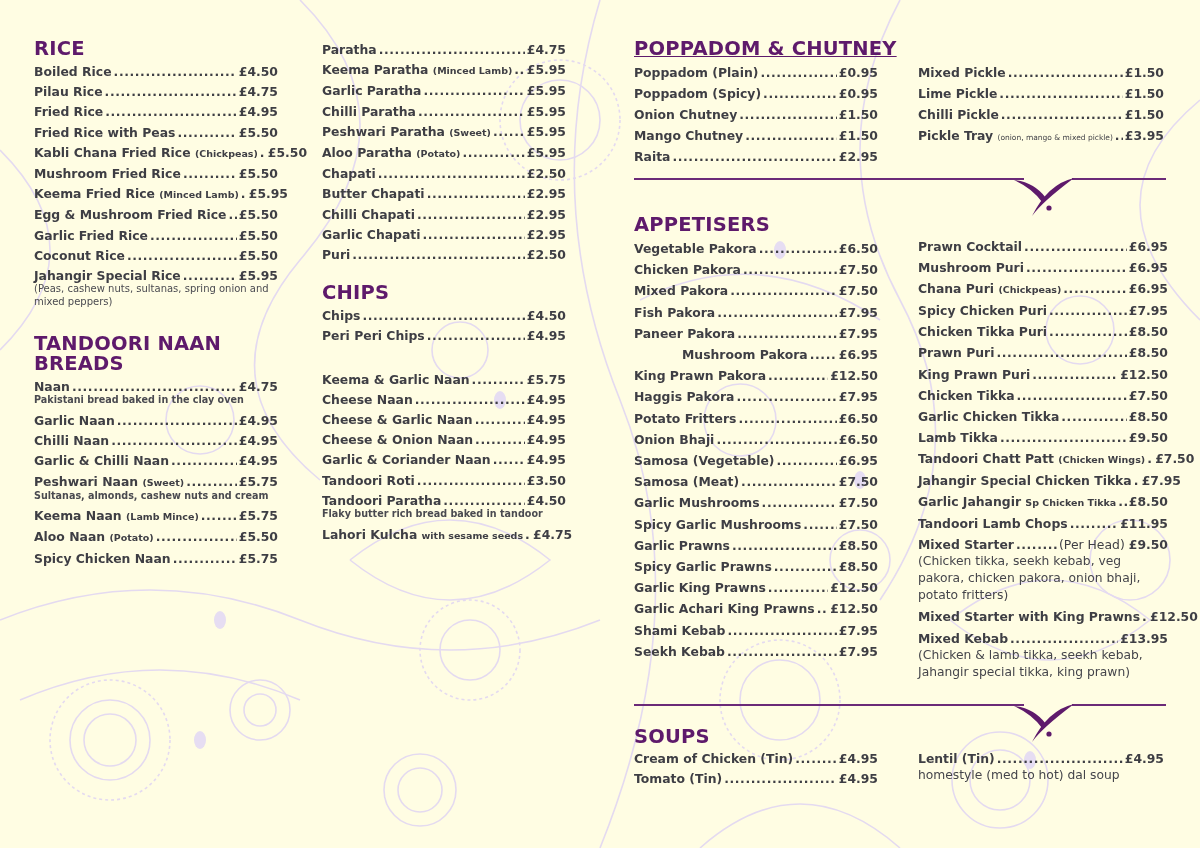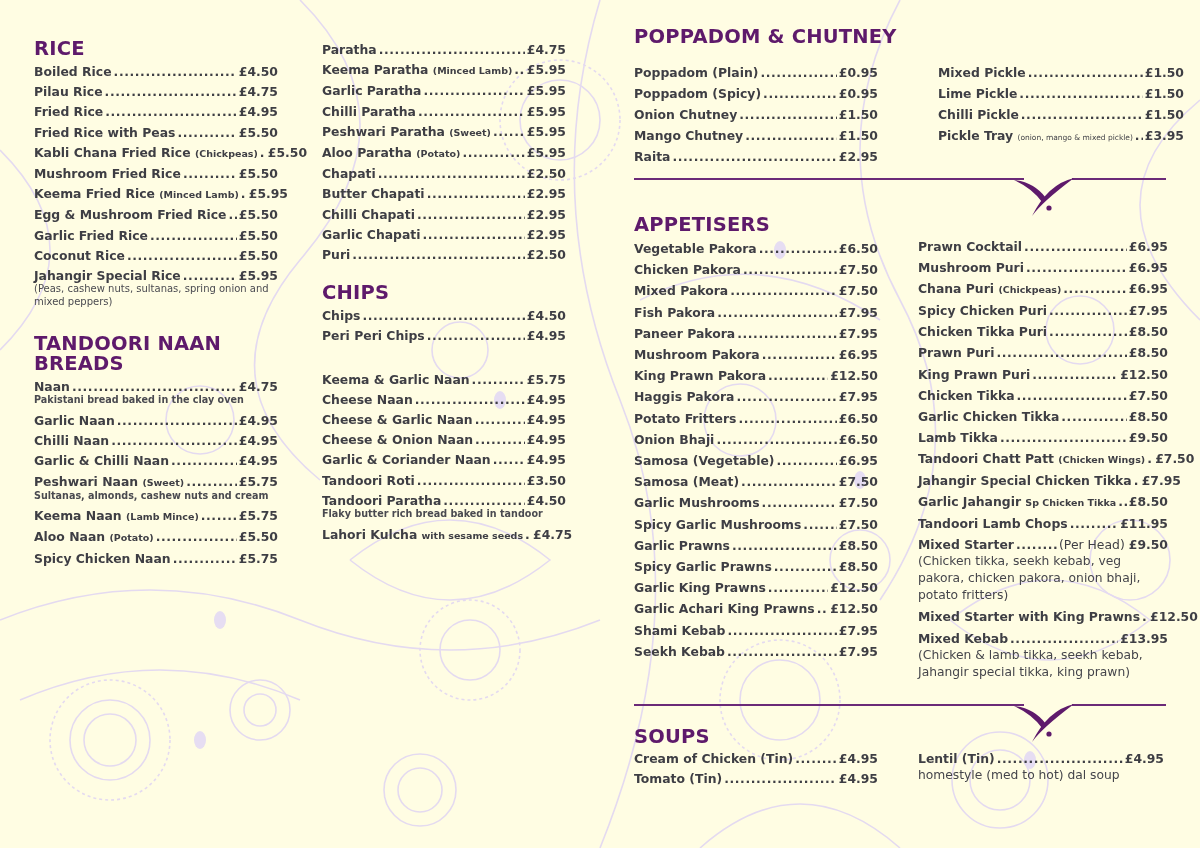--- a/index.html
+++ b/index.html
@@ -315,21 +315,21 @@
           <div class="row">
             <span class="name"><span>Lahori Kulcha</span> <small>with sesame seeds</small></span>
             <span class="dots"></span>
             <span class="price">£4.75</span>
           </div>
         </div>
     </section>
   </div>
 
   <section>
-    <h2 class="sec col" style="left:634px; top:26px;">POPPADOM &amp; CHUTNEY</h2>
+    <h2 class="sec col" style="left:634px; top:38px;text-decoration:underline;">POPPADOM &amp; CHUTNEY</h2>
     <div id="pop-left" class="col" style="left:634px; top:62px; width:244px;">
         <div class="row" style="line-height: 21px;">
           <span class="name"><span>Poppadom (Plain)</span></span>
           <span class="dots"></span>
           <span class="price">£0.95</span>
         </div>
         <div class="row" style="line-height: 21px; text-align: right;">
           <span class="name"><span>Poppadom (Spicy)</span></span>
           <span class="dots"></span>
           <span class="price">£0.95</span>
@@ -343,21 +343,21 @@
           <span class="name"><span>Mango Chutney</span></span>
           <span class="dots"></span>
           <span class="price">£1.50</span>
         </div>
         <div class="row" style="line-height: 21px;">
           <span class="name"><span>Raita</span></span>
           <span class="dots"></span>
           <span class="price">£2.95</span>
         </div>
       </div>
-    <div id="pop-right" class="col" style="left:918px; top:62px; width:246px;margin-left:20px;">
+    <div id="pop-right" class="col" style="left:918px; top:62px; width:246px;">
         <div class="row" style="line-height: 21px;">
           <span class="name"><span>Mixed Pickle</span></span>
           <span class="dots"></span>
           <span class="price">£1.50</span>
         </div>
         <div class="row" style="line-height: 21px;">
           <span class="name"><span>Lime Pickle</span></span>
           <span class="dots"></span>
           <span class="price">£1.50</span>
         </div>
@@ -403,21 +403,21 @@
         <div class="row" style="line-height: 21.2px;">
           <span class="name"><span>Fish Pakora</span></span>
           <span class="dots"></span>
           <span class="price">£7.95</span>
         </div>
         <div class="row" style="line-height: 21.2px;">
           <span class="name"><span>Paneer Pakora</span></span>
           <span class="dots"></span>
           <span class="price">£7.95</span>
         </div>
-        <div class="row" style="line-height: 21.2px;">
+        <div class="row" style="line-height: 21.2px; margin-left: 48px;">
           <span class="name"><span>Mushroom Pakora</span></span>
           <span class="dots"></span>
           <span class="price">£6.95</span>
         </div>
         <div class="row" style="line-height: 21.2px;">
           <span class="name"><span>King Prawn Pakora</span></span>
           <span class="dots"></span>
           <span class="price">£12.50</span>
         </div>
         <div class="row" style="line-height: 21.2px;">

